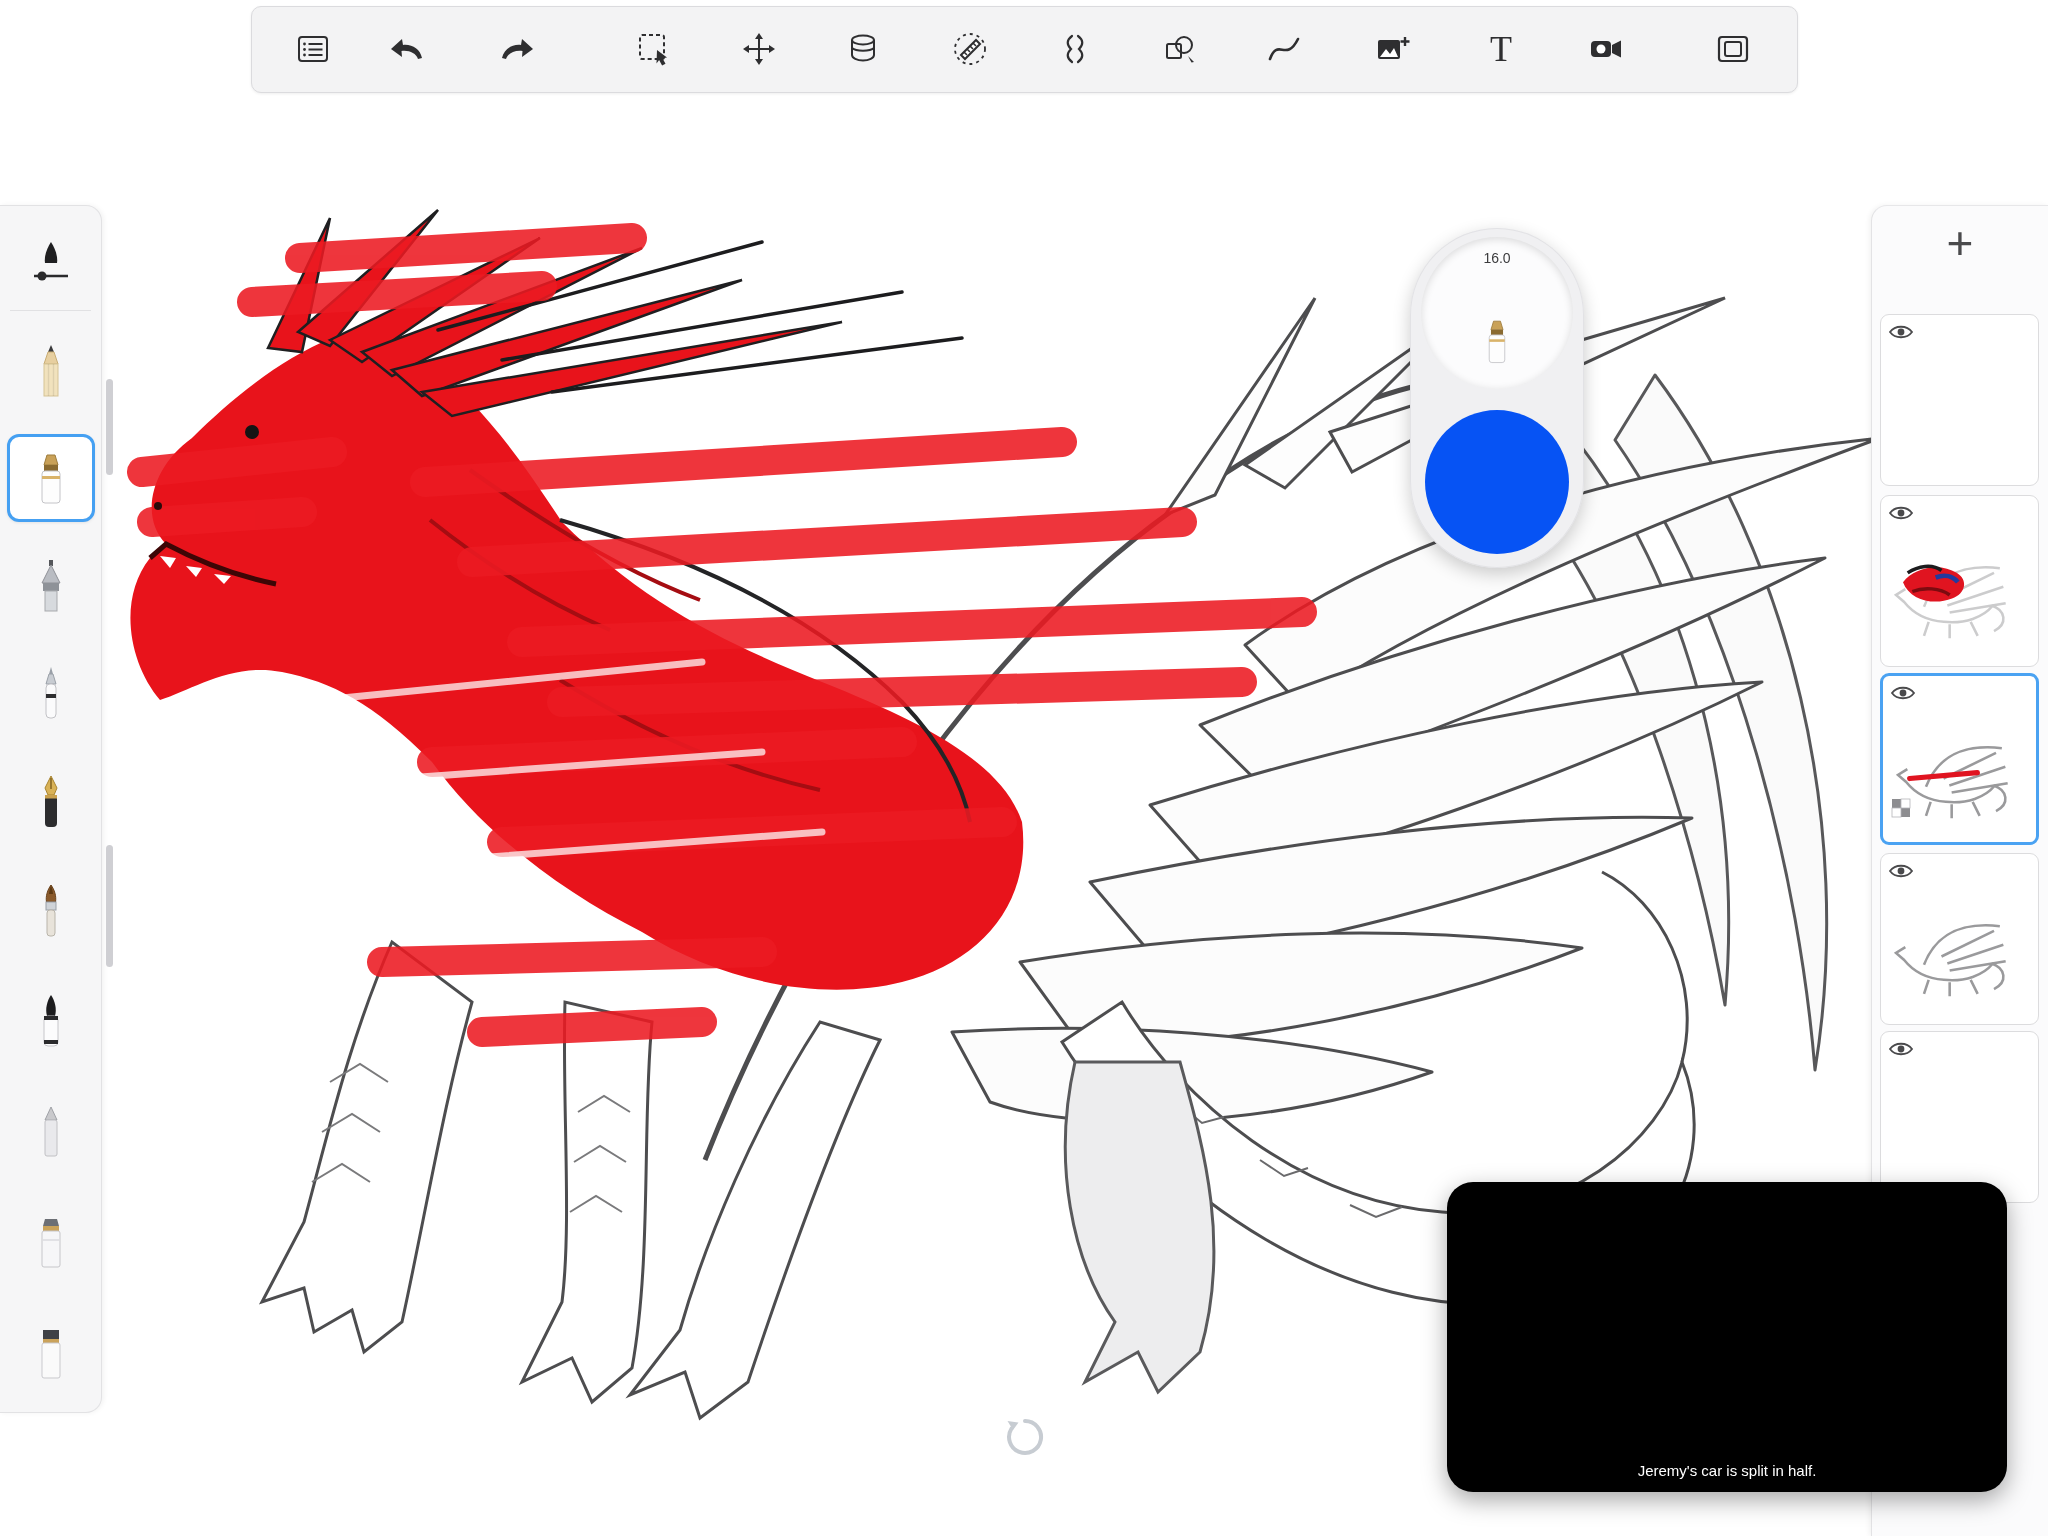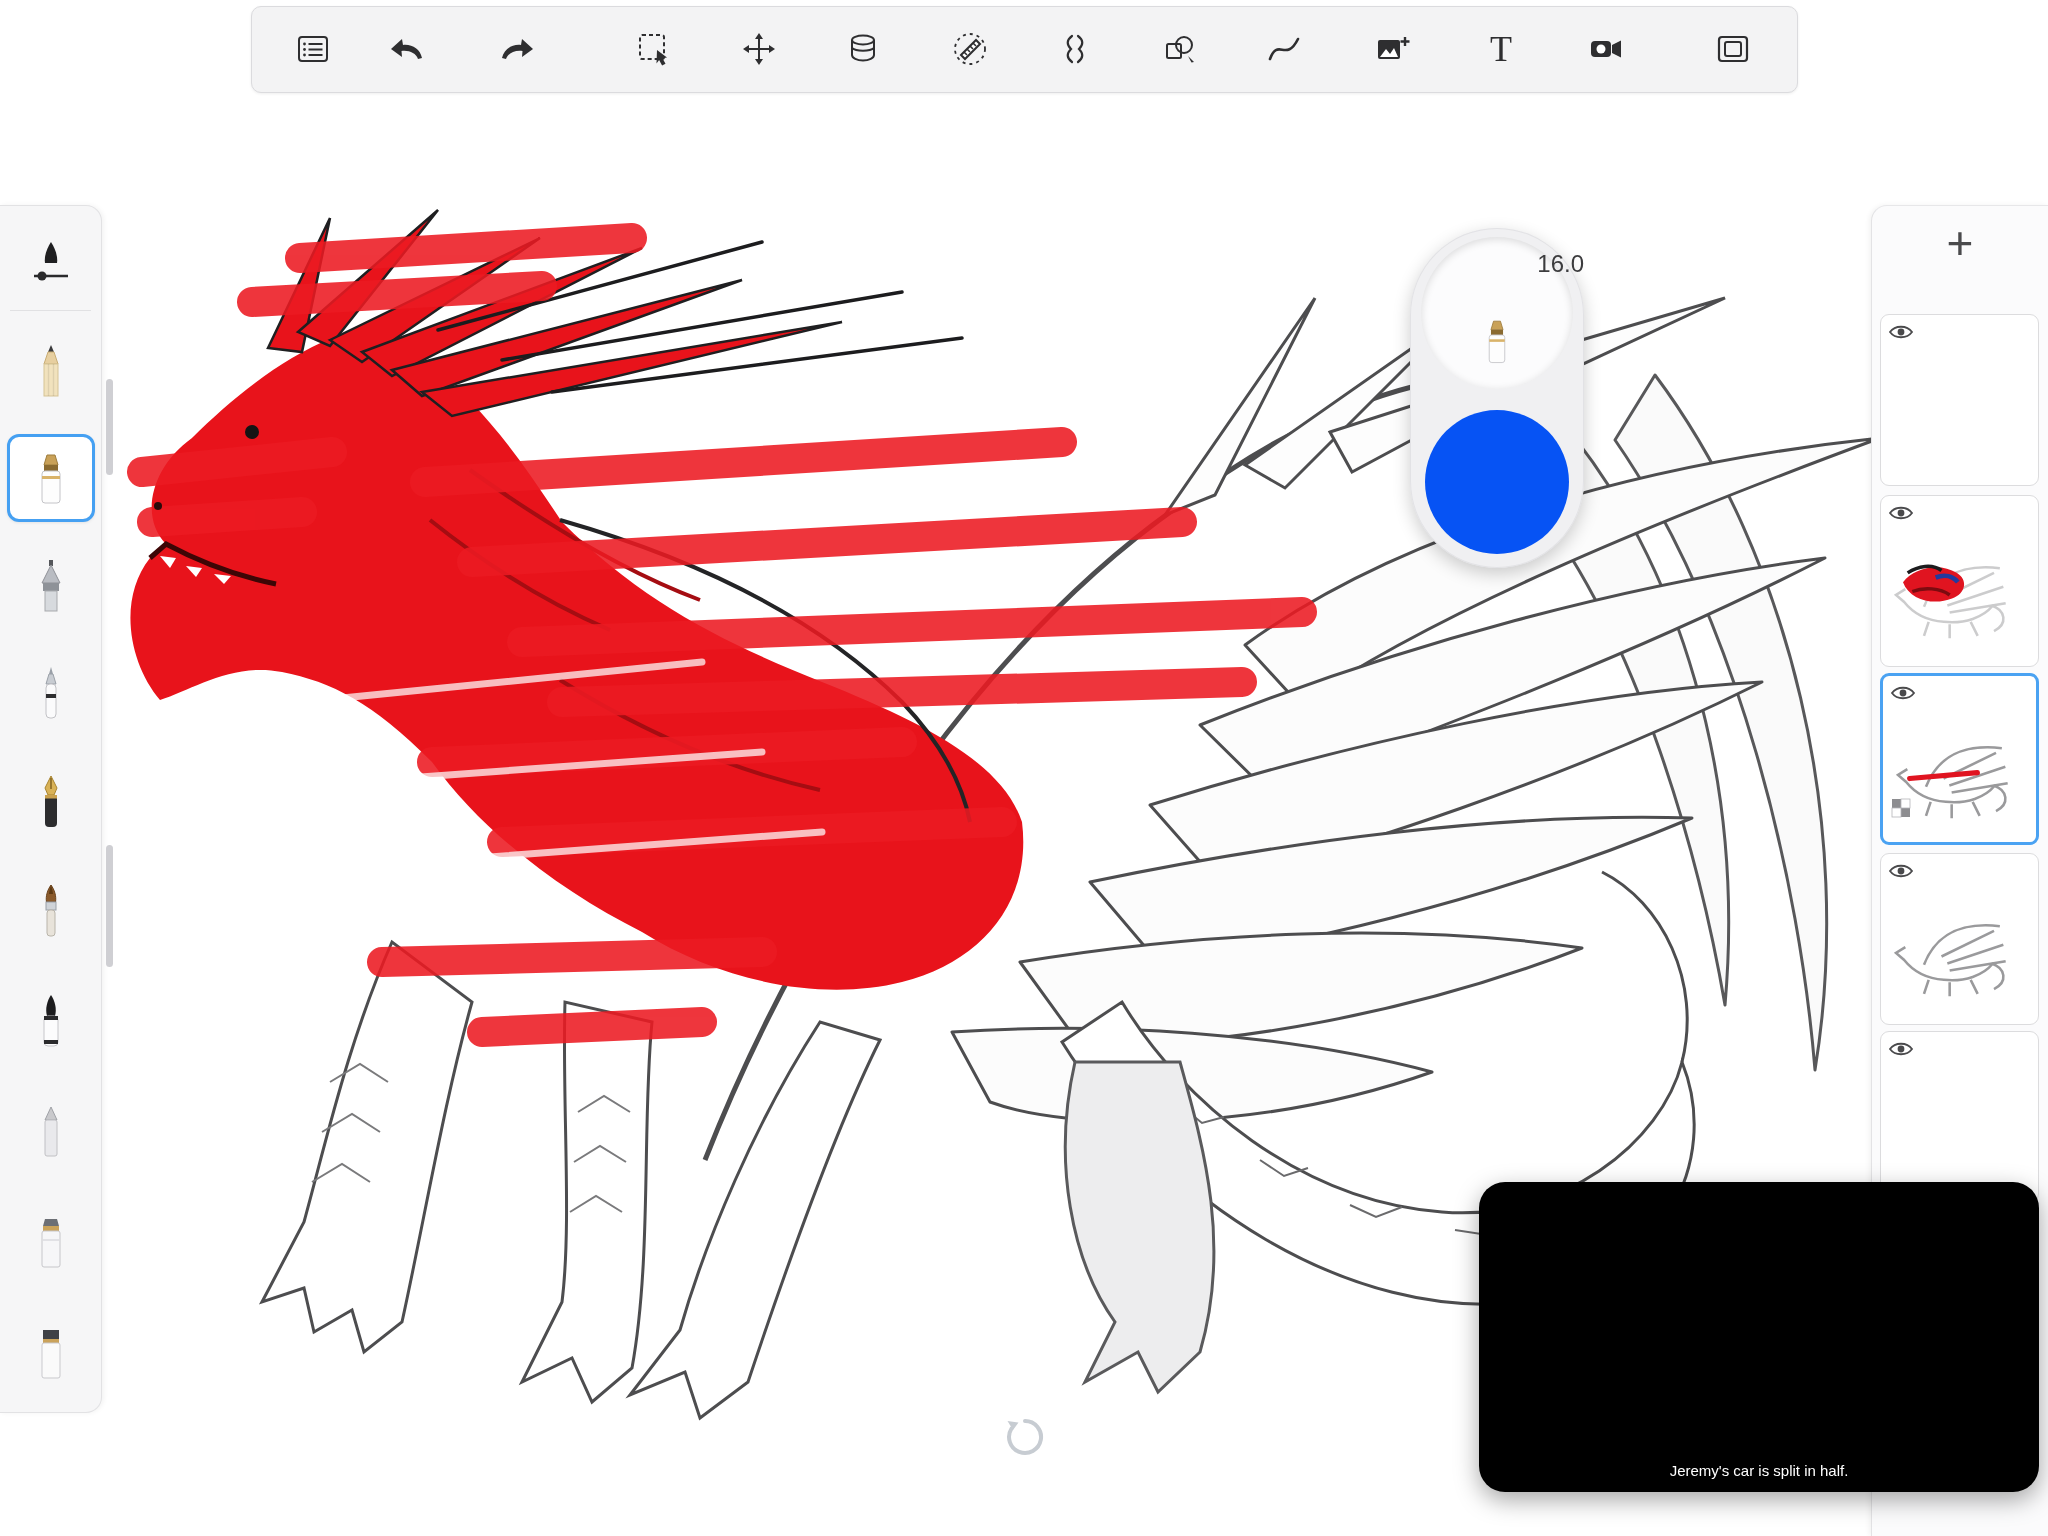--- a/index.html
+++ b/index.html
@@ -42,22 +42,22 @@
   
   .puck{
     position:absolute;left:1410px;top:228px;width:174px;height:340px;border-radius:90px;
     background:#f0f0f2;box-shadow:0 6px 18px rgba(0,0,0,.20), inset 0 0 0 1px #e2e2e5;z-index:30;
   }
   .puck-dial{
     position:absolute;left:11px;top:9px;width:152px;height:152px;border-radius:50%;
     background:#fcfcfd;box-shadow:inset 0 2px 8px rgba(0,0,0,.14);
   }
   .puck-size{
-    position:absolute;top:22px;left:0;width:100%;text-align:right;
-    font-size:24px;color:#3c3c3e;
+    position:absolute;top:22px;left:0;width:100%;text-align:center;
+    font-size:14px;color:#3c3c3e;
   }
   .puck-brush{position:absolute;left:67px;top:88px;}
   .puck-color{
     position:absolute;left:15px;top:182px;width:144px;height:144px;border-radius:50%;
     background:#0653f4;cursor:pointer;
   }
   
   .layers{
     position:absolute;right:0;top:205px;bottom:0;width:177px;z-index:20;
     background:#fbfbfc;border-left:1px solid #e3e3e5;border-top:1px solid #e7e7e9;
@@ -71,21 +71,21 @@
     position:absolute;left:8px;width:159px;height:172px;background:#ffffff;
     border:1px solid #dcdcde;border-radius:9px;box-sizing:border-box;cursor:pointer;
   }
   .layer-card.selected{border:3px solid #4aa2f2;}
   .layer-eye{position:absolute;left:8px;top:8px;width:24px;height:18px;cursor:pointer;}
   .layer-thumb{position:absolute;left:8px;top:38px;width:140px;height:122px;}
   .lock-badge{position:absolute;left:8px;bottom:24px;width:20px;height:20px;}
   
   .pip{
     position:absolute;left:1447px;top:1182px;width:560px;height:310px;background:#000;
-    border-radius:26px;z-index:50;cursor:pointer;box-shadow:0 8px 24px rgba(0,0,0,.35);margin-left:32px;
+    border-radius:26px;z-index:50;cursor:pointer;box-shadow:0 8px 24px rgba(0,0,0,.35);
   }
   .pip-caption{
     position:absolute;bottom:13px;left:0;width:100%;text-align:center;color:#ffffff;font-size:15px;
   }
   
   .rotate-hint{position:absolute;left:1003px;top:1415px;width:44px;height:44px;z-index:15;cursor:pointer;}
 </style>
 </head>
 <body>
 

